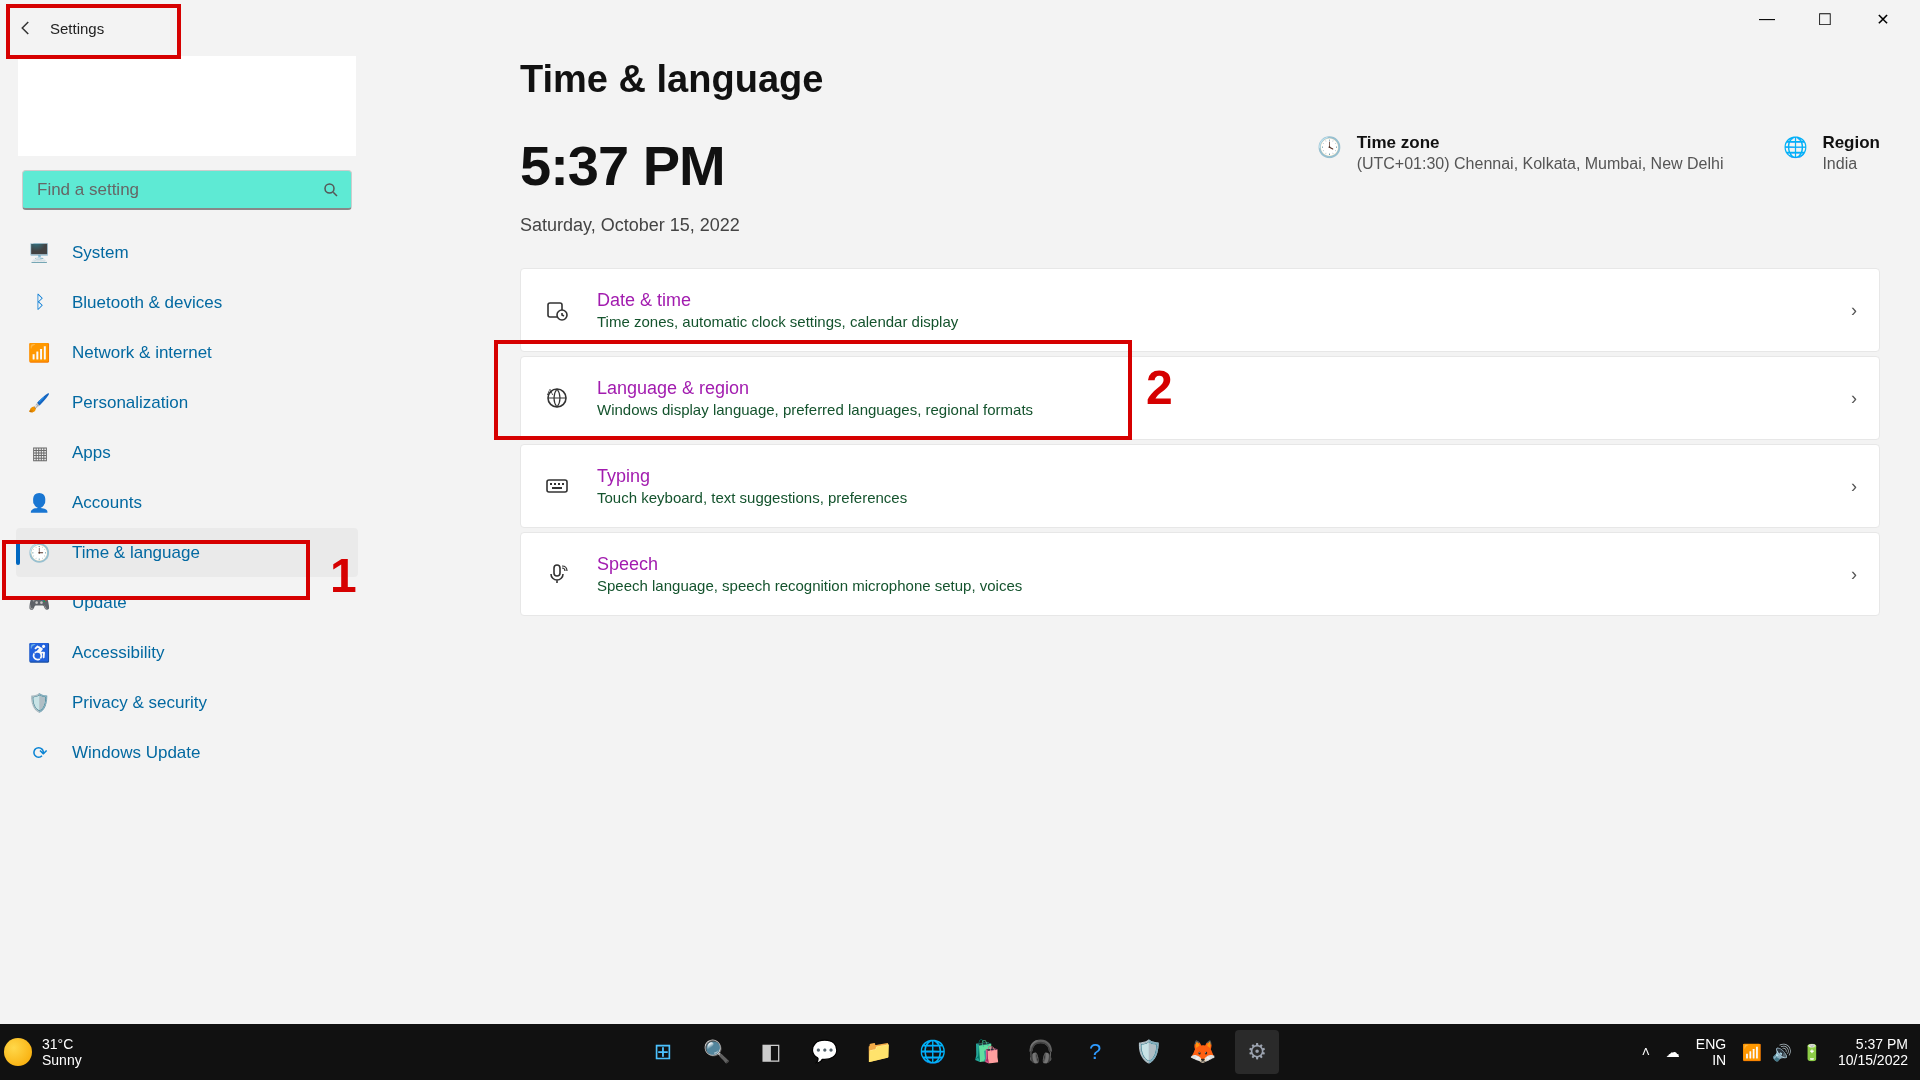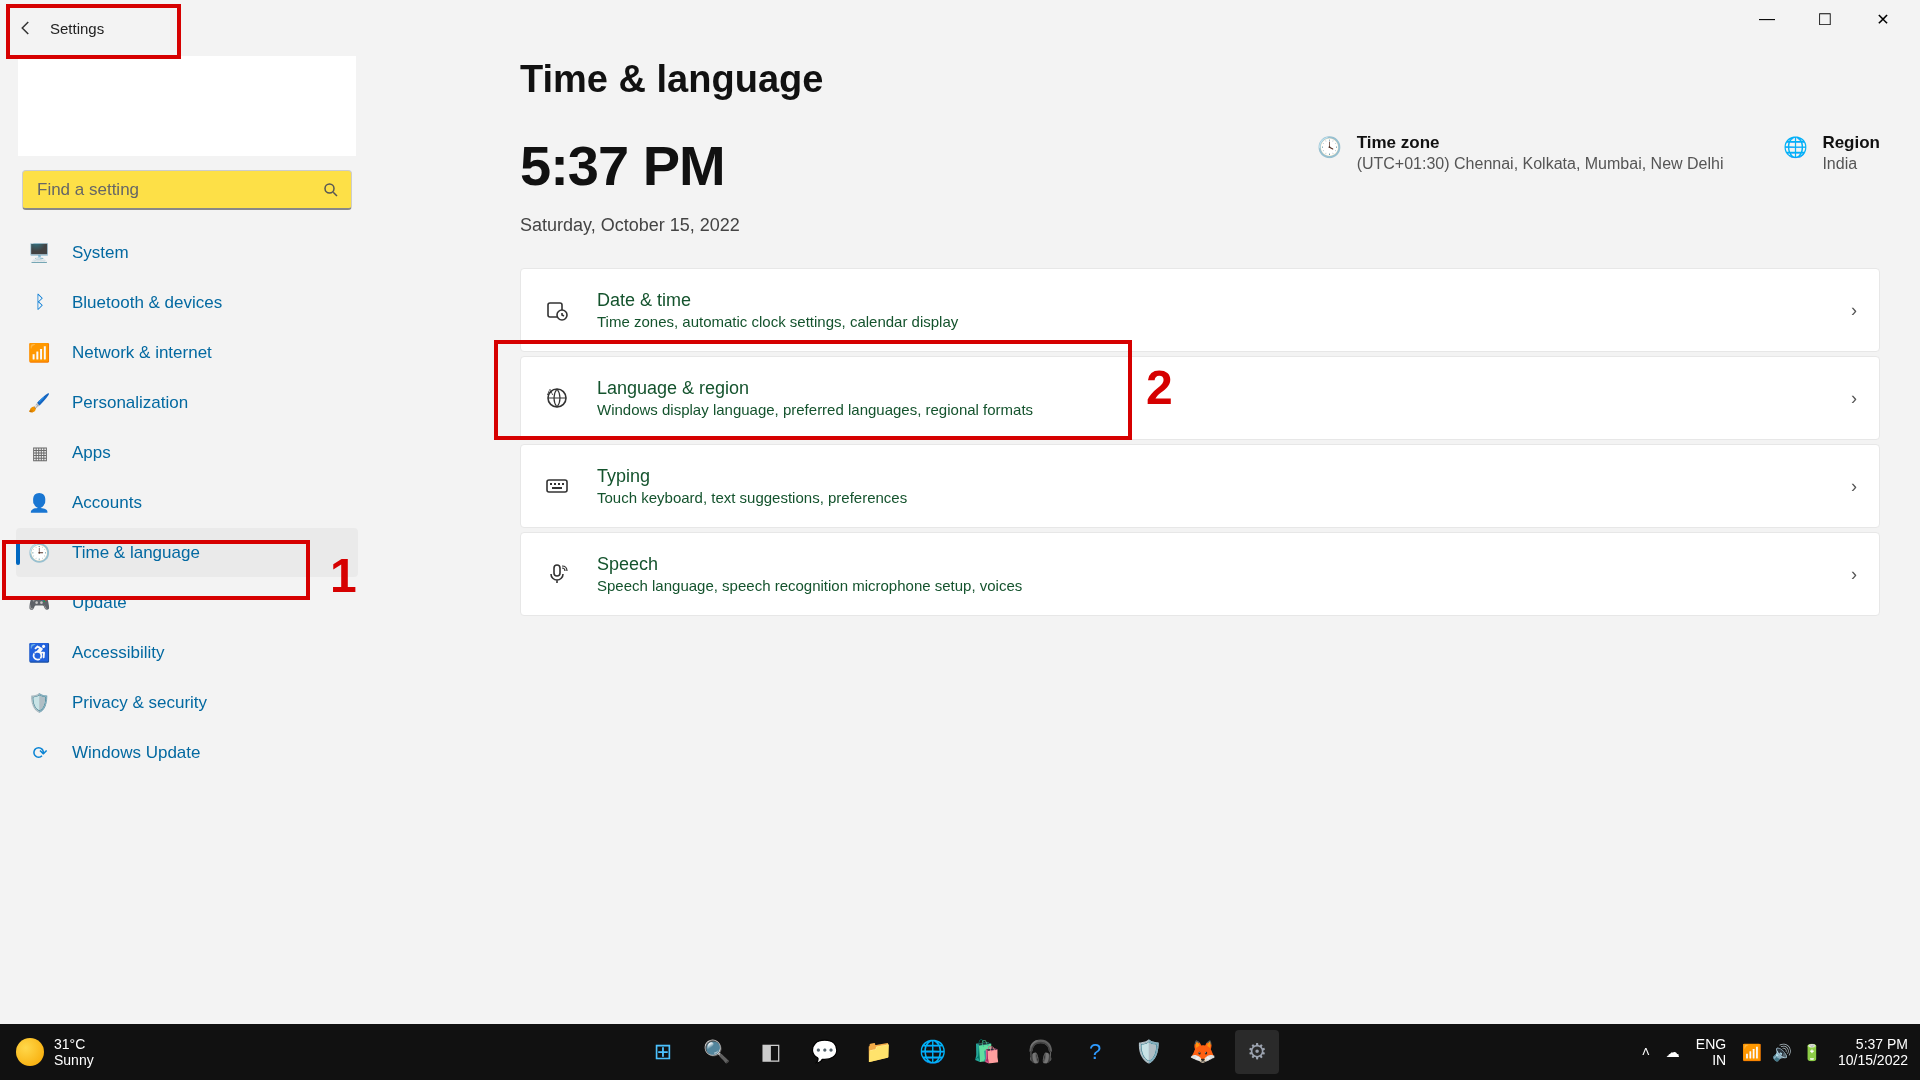--- a/index.html
+++ b/index.html
@@ -19,21 +19,21 @@
 .hl-1 { left: 2px; top: 540px; width: 308px; height: 60px; }
 .hl-2 { left: 494px; top: 340px; width: 638px; height: 100px; }
 .hl-num { position: absolute; font-size: 48px; font-weight: 600; color: #d60000; z-index: 51; }
 .hl-num-1 { left: 330px; top: 548px; }
 .hl-num-2 { left: 1146px; top: 360px; }
 
 
 .sidebar { position: absolute; left: 12px; top: 56px; width: 350px; }
 .user-block { height: 100px; background: #fff; margin: 0 6px 14px 6px; }
 .search-wrap { position: relative; margin: 0 10px 18px 10px; }
-.search { width: 100%; height: 40px; border: 1px solid #ccc; border-bottom: 2px solid #888; border-radius: 4px; padding: 0 42px 0 14px; font-size: 17px; background: #fde047; color:#555;}
+.search { width: 100%; height: 40px; border: 1px solid #ccc; border-bottom: 2px solid #888; border-radius: 4px; padding: 0 42px 0 14px; font-size: 17px; background: #5eead4; color:#555;}
 .search::placeholder { color: #666; }
 .search-icon { position: absolute; right: 12px; top: 50%; transform: translateY(-50%); color:#555;}
 
 .nav-list { list-style: none; padding: 0 4px; }
 .nav-item { display: flex; align-items: center; height: 49px; padding: 0 12px; border-radius: 4px; cursor: pointer; margin-bottom:1px;}
 .nav-item.active { background: #eaeaea; position: relative; }
 .nav-item.active::before { content: ""; position: absolute; left: 0; top: 12px; bottom: 12px; width: 4px; border-radius: 2px; background: #0067c0; }
 .nav-icon { width: 24px; height: 24px; margin-right: 20px; display: flex; align-items: center; justify-content: center; font-size: 18px; }
 .nav-label { font-size: 17px; color: #0369a1; }
 
@@ -47,27 +47,27 @@
 .info-item .icon { font-size: 20px; color: #444; margin-top: 2px;}
 .info-item .lbl { font-size: 17px; font-weight: 600; color: #111; }
 .info-item .val { font-size: 16px; color: #555; margin-top: 2px; }
 .info-right { margin-left: auto; display: flex; gap: 60px; }
 
 
 .cards { display: flex; flex-direction: column; gap: 4px; }
 .card { background: #fff; border: 1px solid #e7e7e7; border-radius: 4px; min-height: 84px; display: flex; align-items: center; padding: 0 22px; cursor: pointer; }
 .card-icon { width: 28px; height: 28px; margin-right: 26px; display: flex; align-items: center; justify-content: center; color: #333; font-size: 20px; }
 .card-body { flex: 1; }
-.card-title { font-size: 18px; color: #14532d; }
+.card-title { font-size: 18px; color: #a21caf; }
 .card-sub { font-size: 15px; color: #14532d; margin-top: 2px; }
 .chevron { color: #555; font-size: 18px; }
 
 
 .taskbar { position: absolute; left: 0; right: 0; bottom: 0; height: 56px; background: #111; display: flex; align-items: center; color: #fff; }
-.weather { display: flex; align-items: center; gap: 10px; padding-left: 16px; font-size: 14px; }
+.weather { display: flex; align-items: center; gap: 10px; padding-left: 4px; font-size: 14px; }
 .weather-icon { width: 28px; height: 28px; border-radius: 50%; background: radial-gradient(circle at 35% 35%, #ffd84a, #f7a600); }
 .task-center { position: absolute; left: 50%; transform: translateX(-50%); display: flex; gap: 10px; }
 .task-icon { width: 44px; height: 44px; border-radius: 4px; display: flex; align-items: center; justify-content: center; font-size: 22px; cursor: pointer; }
 .task-icon.active { background: #2a2a2a; }
 .systray { position: absolute; right: 12px; display: flex; align-items: center; gap: 16px; font-size: 14px; }
 .systray .stack { text-align: right; line-height: 1.15; }
 .tray-icons { display:flex; gap:10px; align-items:center; font-size:16px;}
 
 
 svg { display: block; }

